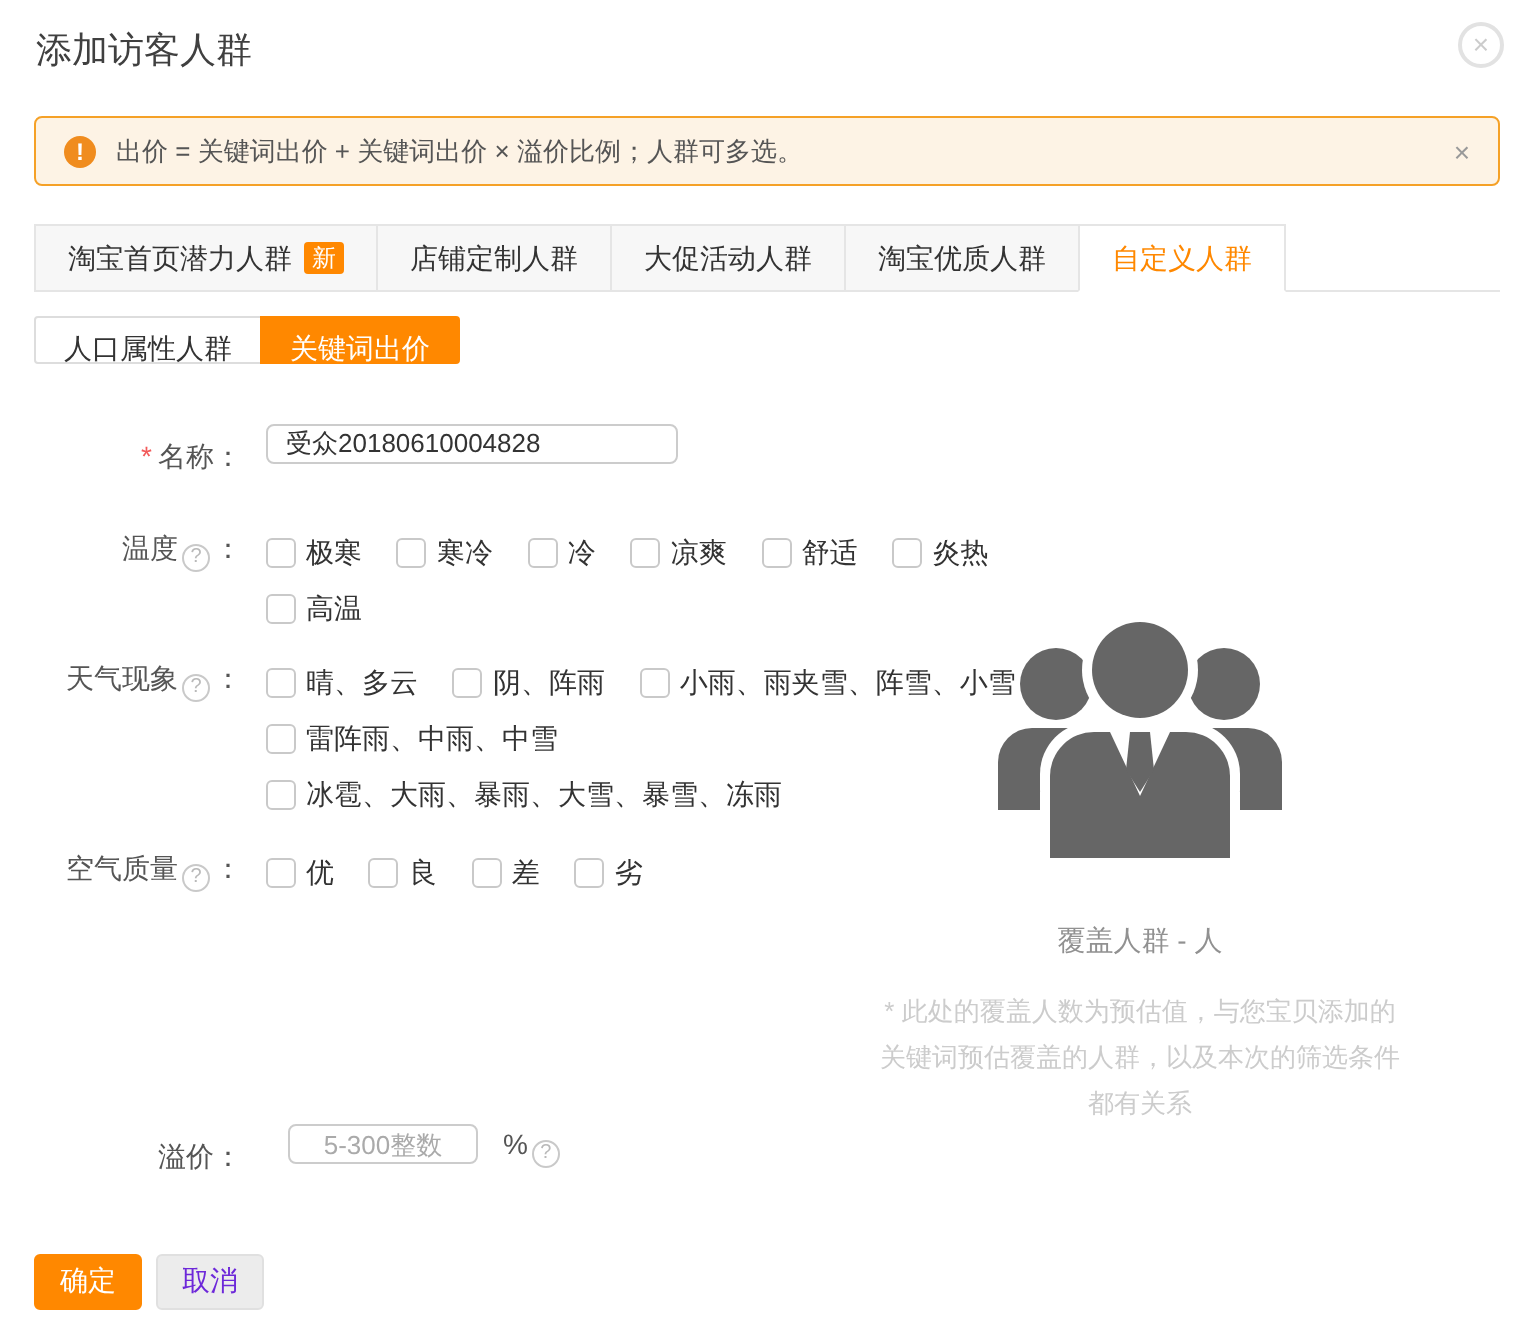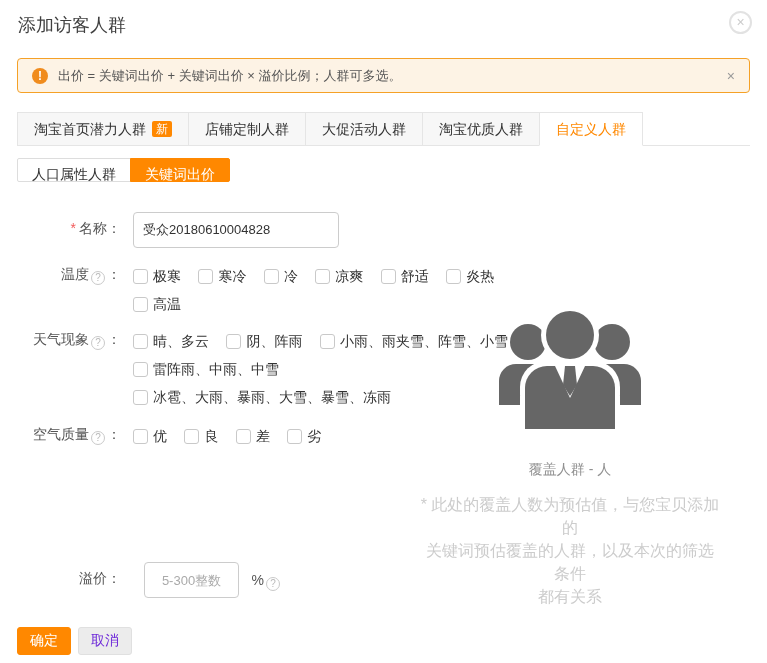--- a/index.html
+++ b/index.html
@@ -33,36 +33,36 @@
   .subtab:first-child { border-radius:2px 0 0 2px; }
   .subtab.active { background:#ff8800; border-color:#ff8800; color:#fff; border-radius:0 2px 2px 0; margin-left:-1px; }
 
   .row { position:absolute; left:0; right:17px; }
   .row-label { position:absolute; left:0; top:0; width:121px; text-align:right; font-size:14px; color:#555; }
   .row-body { margin-left:133px; }
   .req { color:#f25a5a; margin-right:3px; }
   .help { display:inline-block; width:14px; height:14px; border:1px solid #c9c9c9; border-radius:50%;
     color:#b9b9b9; font-size:10px; line-height:12px; text-align:center; margin:0 2px; vertical-align:-2px; cursor:pointer; }
 
-  .txt-input { height:36px; border:1px solid #ccc; border-radius:4px; padding:0 9px; font-size:13px;
+  .txt-input { height:20px; border:1px solid #ccc; border-radius:4px; padding:0 9px; font-size:13px;
     color:#333; font-family:inherit; outline:none; }
   .txt-input::placeholder { color:#aaa; }
   .name-input { width:206px; }
   .premium-input { width:95px;text-align:center; }
 
   .cb-line { height:20px; line-height:20px; margin-bottom:8px; white-space:nowrap; }
   .cb { display:inline-block; margin-right:13px; cursor:pointer; font-size:14px; color:#333; }
   .cb-box { display:inline-block; width:15px; height:15px; border:1px solid #c9c9c9; border-radius:3px;
     background:#fff; vertical-align:-3px; margin-right:5px; }
 
   .unit { font-size:14px; color:#555; margin-left:8px; }
 
   .coverage { position:absolute; left:420px; top:301px; width:300px; text-align:center; }
   .cov-caption { margin-top:28px; font-size:14px; color:#919191; }
-  .cov-note { margin-top:14px; font-size:16px; color:#ccc; line-height:23px; }
+  .cov-note { margin-top:14px; font-size:13px; color:#ccc; line-height:23px; }
 
   .btn { position:absolute; top:627px; height:28px; padding:0 12px; font-size:14px; border-radius:3px;
     cursor:pointer; font-family:inherit; }
   .btn-confirm { left:17px; background:#ff8800; border:1px solid #ff8800; color:#fff; }
   .btn-cancel { left:78px; background:#ececec; border:1px solid #e0e0e0; color:#6d28d9; }
 </style>
 </head>
 <body>
 
 <div class="dialog">

